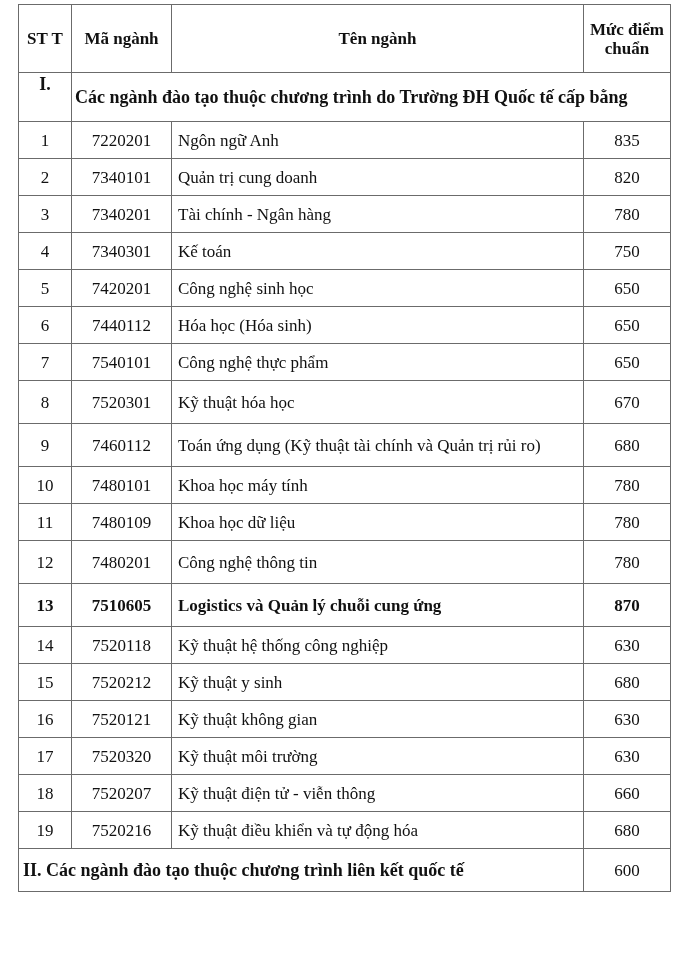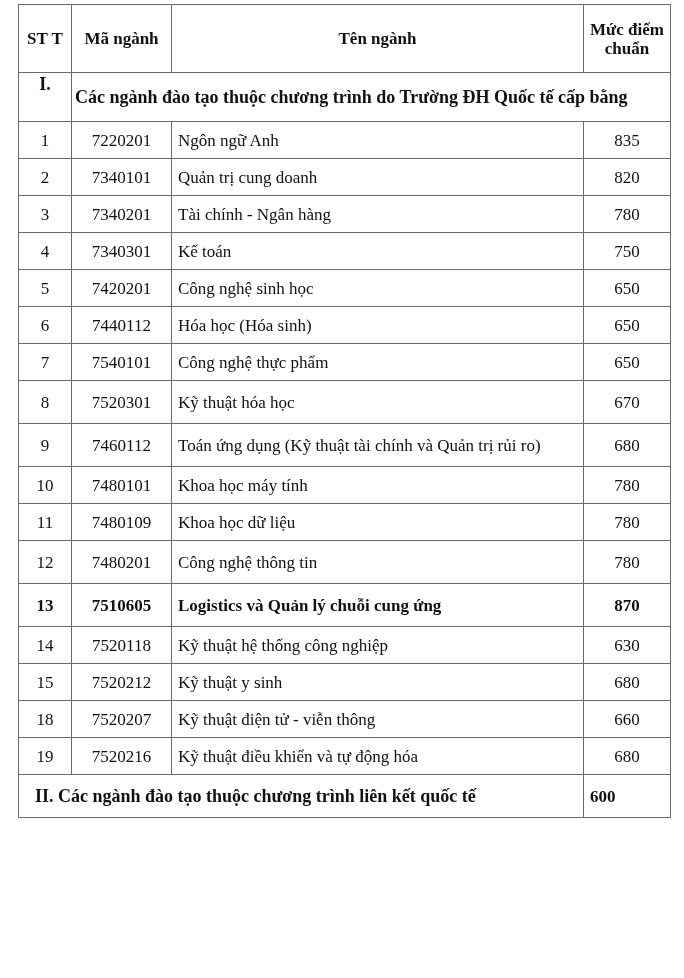--- a/index.html
+++ b/index.html
@@ -12,21 +12,21 @@
   .c-name { text-align:left; }
   .c-score { width:74px; text-align:center; }
   .hdr { height:68px;padding-left:37px; }
   .sec1 td { height:46px; font-weight:bold; font-size:18px; }
   .sec1 .num { text-align:center; vertical-align:top; padding-top:2px; }
   .sec1 .txt { text-align:left; padding-left:3px; }
   .row td { height:36px; }
   .row.tall td { height:42px; }
   .row.bold td { font-weight:bold; }
   .sec2 td { height:42px; font-weight:bold; font-size:18px; }
-  .sec2 .score { font-weight:bold; font-size:17px; }
+  .sec2 .score { font-weight:normal; text-align:center; font-size:17px; }
 </style>
 </head>
 <body>
 
 <table>
   <thead>
     <tr class="hdr">
       <th class="c-stt">ST T</th>
       <th class="c-code">Mã ngành</th>
       <th class="c-name" style="text-align:center">Tên ngành</th>
@@ -123,29 +123,41 @@
         <td class="c-name">Kỹ thuật hệ thống công nghiệp</td>
         <td class="c-score">630</td>
       </tr>
     <tr class="row">
         <td class="c-stt">15</td>
         <td class="c-code">7520212</td>
         <td class="c-name">Kỹ thuật y sinh</td>
         <td class="c-score">680</td>
       </tr>
     <tr class="row">
+        <td class="c-stt">16</td>
+        <td class="c-code">7520121</td>
+        <td class="c-name">Kỹ thuật không gian</td>
+        <td class="c-score">630</td>
+      </tr>
+    <tr class="row">
+        <td class="c-stt">17</td>
+        <td class="c-code">7520320</td>
+        <td class="c-name">Kỹ thuật môi trường</td>
+        <td class="c-score">630</td>
+      </tr>
+    <tr class="row">
         <td class="c-stt">18</td>
         <td class="c-code">7520207</td>
         <td class="c-name">Kỹ thuật điện tử - viễn thông</td>
         <td class="c-score">660</td>
       </tr>
     <tr class="row">
         <td class="c-stt">19</td>
         <td class="c-code">7520216</td>
         <td class="c-name">Kỹ thuật điều khiển và tự động hóa</td>
         <td class="c-score">680</td>
       </tr>
     <tr class="sec2">
-      <td colspan="3" style="padding-left:16px">II. Các ngành đào tạo thuộc chương trình liên kết quốc tế</td>
+      <td colspan="3" style="padding-left:4px">II. Các ngành đào tạo thuộc chương trình liên kết quốc tế</td>
       <td class="score">600</td>
     </tr>
   </tbody>
 </table>
 
 </body></html>

